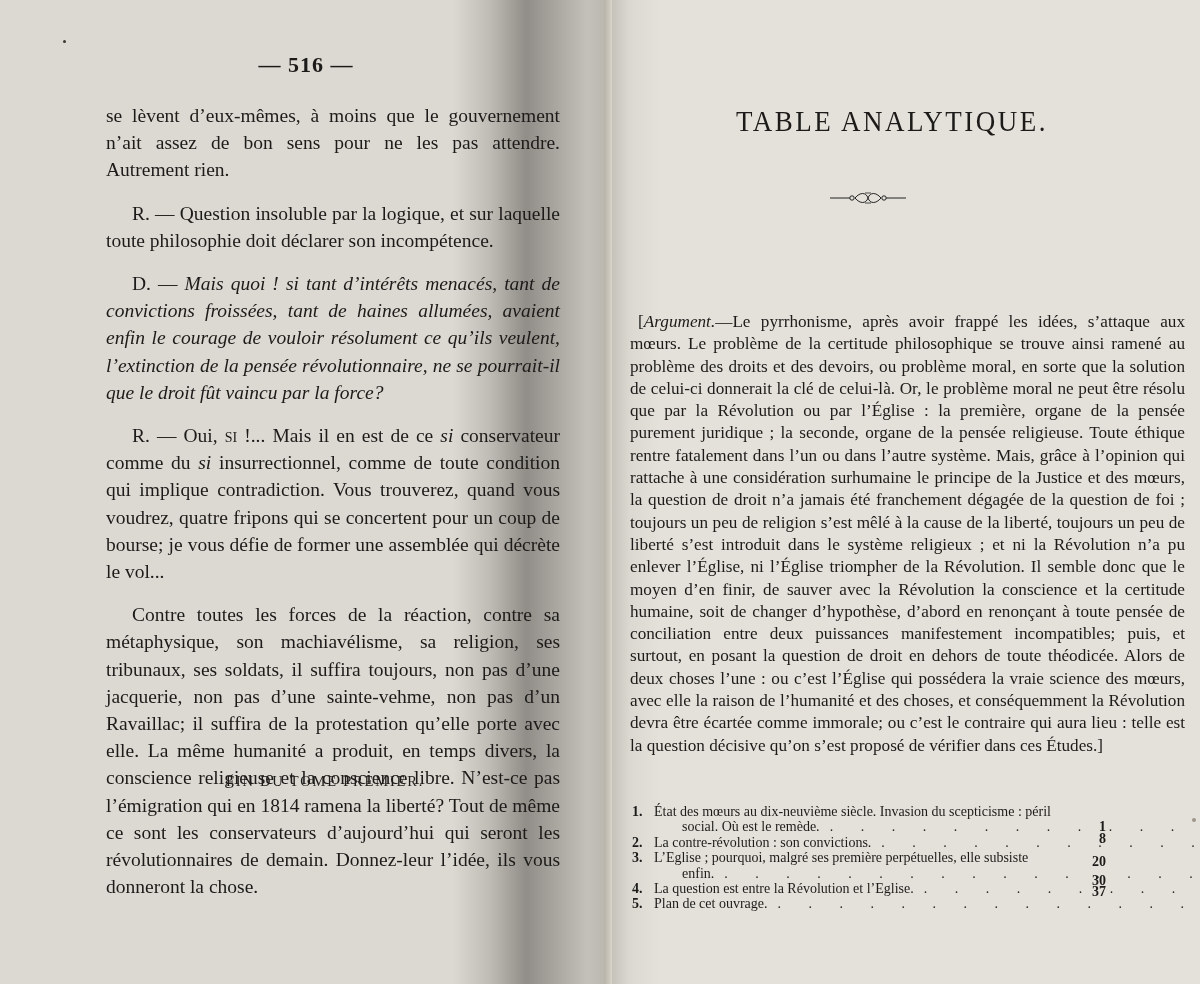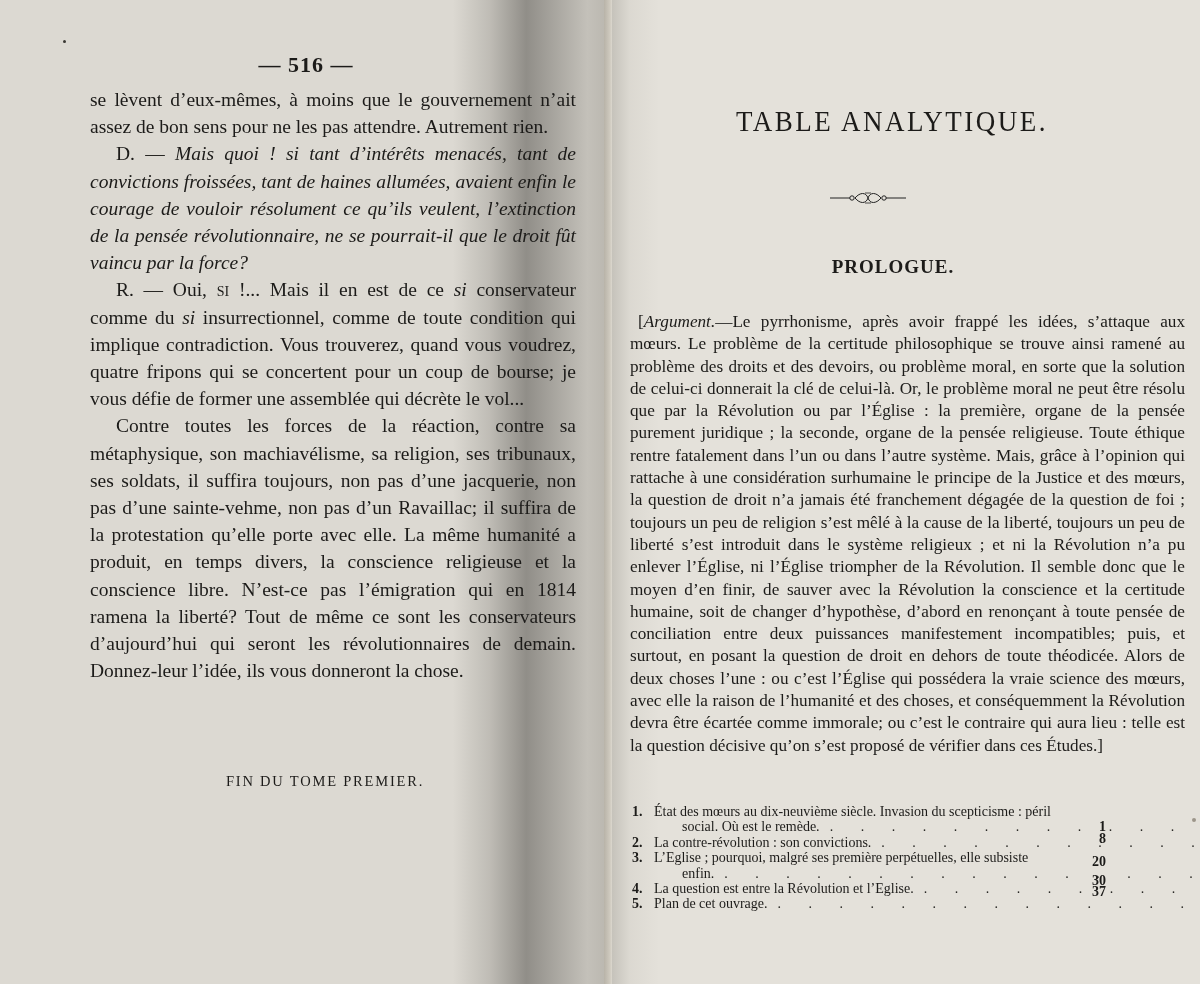--- a/index.html
+++ b/index.html
@@ -35,21 +35,21 @@
 
   
   .folio {
     position:absolute; left:0; width:612px; top:52px; text-align:center;
     font-size:22px; font-weight:bold; letter-spacing:1px;
   }
   .left-text {
     position:absolute; left:90px; top:86px; width:486px;
     font-size:19.5px; line-height:27.2px; text-align:justify;
   }
-  .left-text p { margin:0; }
+  .left-text p { margin:16px; }
   .left-text .indent { text-indent:26px; }
   .left-text i { font-style:italic; }
   .sc { font-variant:small-caps; }
   .fin {
     position:absolute; left:0; width:650px; top:727px; text-align:center;
     font-size:14.5px; letter-spacing:1.8px;margin-top:46px;
   }
 
   
   .table-title {
@@ -92,20 +92,21 @@
 
   <div class="page page-left">
     <span class="speck" style="left:63px;top:40px;"></span>
 
     <div class="folio">— 516 —</div>
 
     <div class="left-text">
       <p>se lèvent d’eux-mêmes, à moins que le gouvernement n’ait assez de bon sens pour ne les pas attendre. Autrement rien.</p>
 
 
+      <p class="indent"><span>R. —</span> <span>Question insoluble par la logique, et sur laquelle toute philosophie doit déclarer son incompétence.</span></p>
 
       <p class="indent"><span>D. —</span> <i>Mais quoi ! si tant d’intérêts menacés, tant de convictions froissées, tant de haines allumées, avaient enfin le courage de vouloir résolument ce qu’ils veulent, l’extinction de la pensée révolutionnaire, ne se pourrait-il que le droit fût vaincu par la force?</i></p>
 
       <p class="indent"><span>R. —</span> <span>Oui,</span> <span class="sc">si</span> <span>!... Mais il en est de ce</span> <i>si</i> <span>conservateur comme du</span> <i>si</i> <span>insurrectionnel, comme de toute condition qui implique contradiction. Vous trouverez, quand vous voudrez, quatre fripons qui se concertent pour un coup de bourse; je vous défie de former une assemblée qui décrète le vol...</span></p>
 
       <p class="indent">Contre toutes les forces de la réaction, contre sa métaphysique, son machiavélisme, sa religion, ses tribunaux, ses soldats, il suffira toujours, non pas d’une jacquerie, non pas d’une sainte-vehme, non pas d’un Ravaillac; il suffira de la protestation qu’elle porte avec elle. La même humanité a produit, en temps divers, la conscience religieuse et la conscience libre. N’est-ce pas l’émigration qui en 1814 ramena la liberté? Tout de même ce sont les conservateurs d’aujourd’hui qui seront les révolutionnaires de demain. Donnez-leur l’idée, ils vous donneront la chose.</p>
     </div>
 
     <div class="fin">FIN DU TOME PREMIER.</div>
   </div>
@@ -117,21 +118,20 @@
   <div class="table-title">TABLE ANALYTIQUE.</div>
 
   <svg class="fleuron" viewBox="0 0 80 16">
     <path d="M2 8 H22 M58 8 H78" stroke="#222" stroke-width="1"></path>
     <circle cx="24" cy="8" r="2.2" fill="none" stroke="#222" stroke-width="1"></circle>
     <circle cx="56" cy="8" r="2.2" fill="none" stroke="#222" stroke-width="1"></circle>
     <path d="M27 8 C32 2, 38 2, 40 8 C42 14, 48 14, 53 8 M27 8 C32 14, 38 14, 40 8 C42 2, 48 2, 53 8" fill="none" stroke="#222" stroke-width="1"></path>
     <path d="M37 3 H43 M37 13 H43" stroke="#222" stroke-width="0.8"></path>
   </svg>
 
-  <div class="prologue">PROLOGUE.</div>
 
   <div class="argument">
     <p><span>[</span><i>Argument.</i><span>—Le pyrrhonisme, après avoir frappé les idées, s’attaque aux mœurs. Le problème de la certitude philosophique se trouve ainsi ramené au problème des droits et des devoirs, ou problème moral, en sorte que la solution de celui-ci donnerait la clé de celui-là. Or, le problème moral ne peut être résolu que par la Révolution ou par l’Église : la première, organe de la pensée purement juridique ; la seconde, organe de la pensée religieuse. Toute éthique rentre fatalement dans l’un ou dans l’autre système. Mais, grâce à l’opinion qui rattache à une considération surhumaine le principe de la Justice et des mœurs, la question de droit n’a jamais été franchement dégagée de la question de foi ; toujours un peu de religion s’est mêlé à la cause de la liberté, toujours un peu de liberté s’est introduit dans le système religieux ; et ni la Révolution n’a pu enlever l’Église, ni l’Église triompher de la Révolution. Il semble donc que le moyen d’en finir, de sauver avec la Révolution la conscience et la certitude humaine, soit de changer d’hypothèse, d’abord en renonçant à toute pensée de conciliation entre deux puissances manifestement incompatibles; puis, et surtout, en posant la question de droit en dehors de toute théodicée. Alors de deux choses l’une : ou c’est l’Église qui possédera la vraie science des mœurs, avec elle la raison de l’humanité et des choses, et conséquemment la Révolution devra être écartée comme immorale; ou c’est le contraire qui aura lieu : telle est la question décisive qu’on s’est proposé de vérifier dans ces Études.]</span></p>
   </div>
 
   <div class="toc">
     <div class="toc-item">
       <span class="toc-num">1.</span>
       <div class="toc-body">
         <div class="toc-line">

